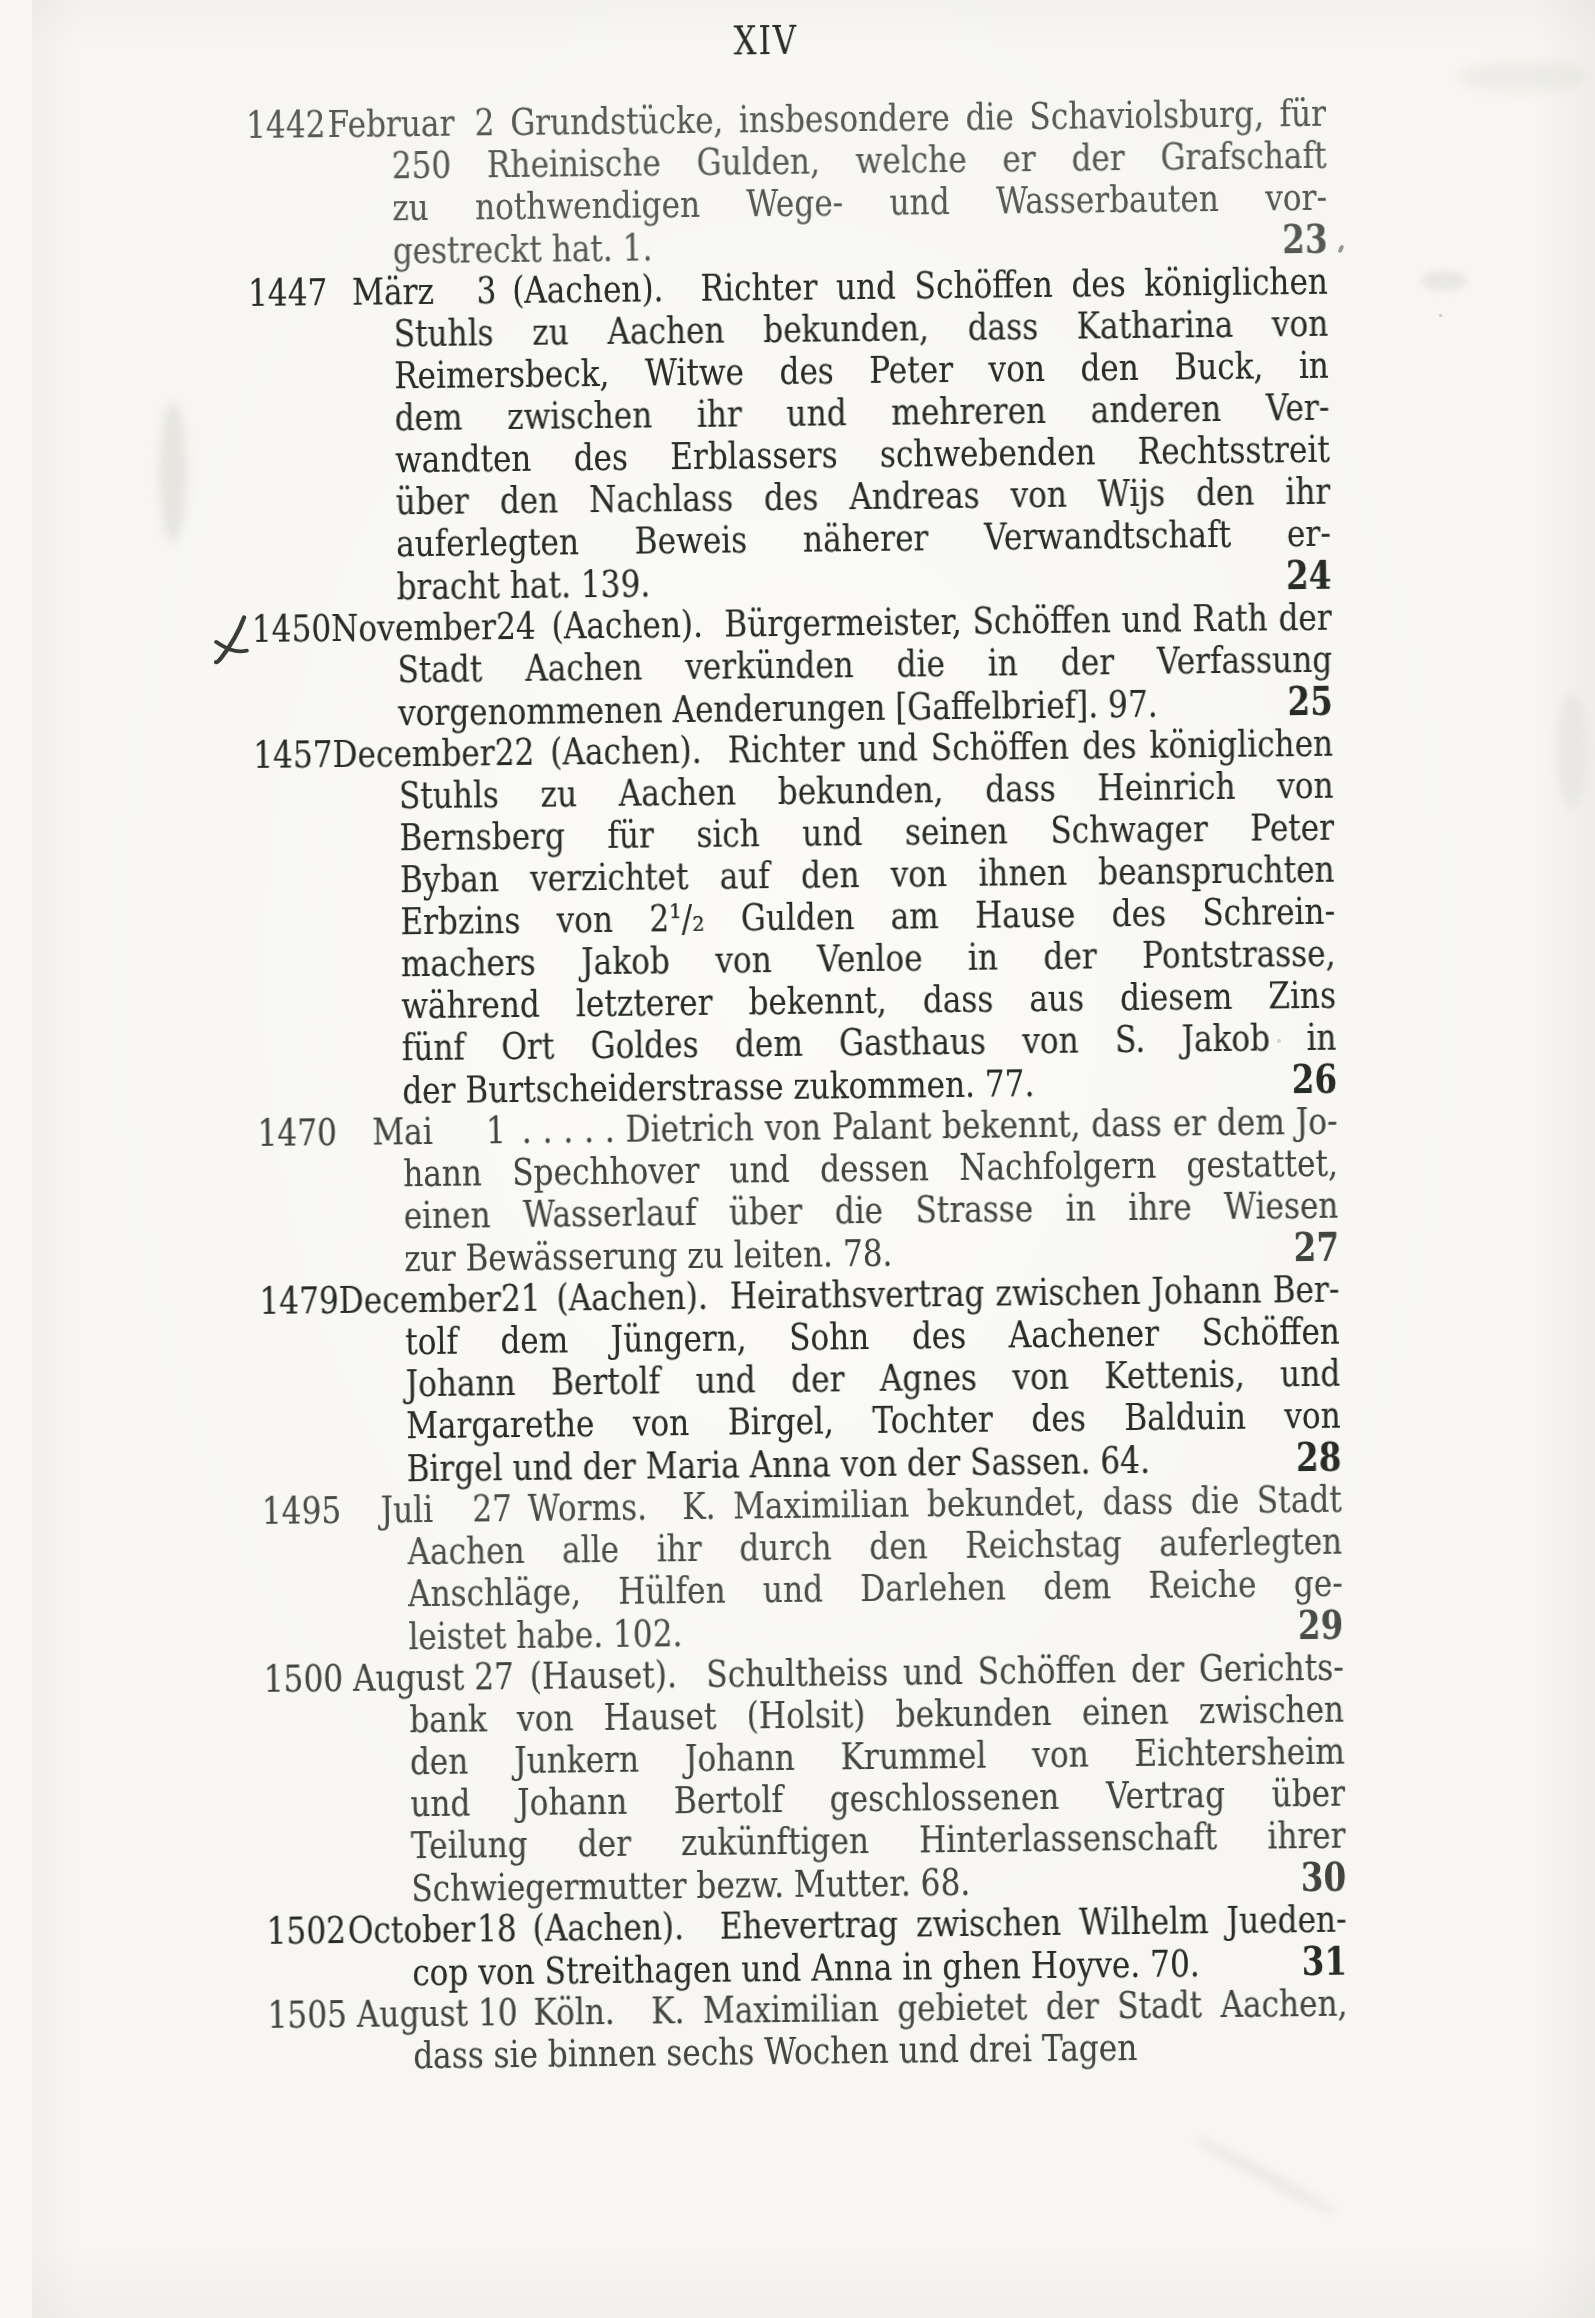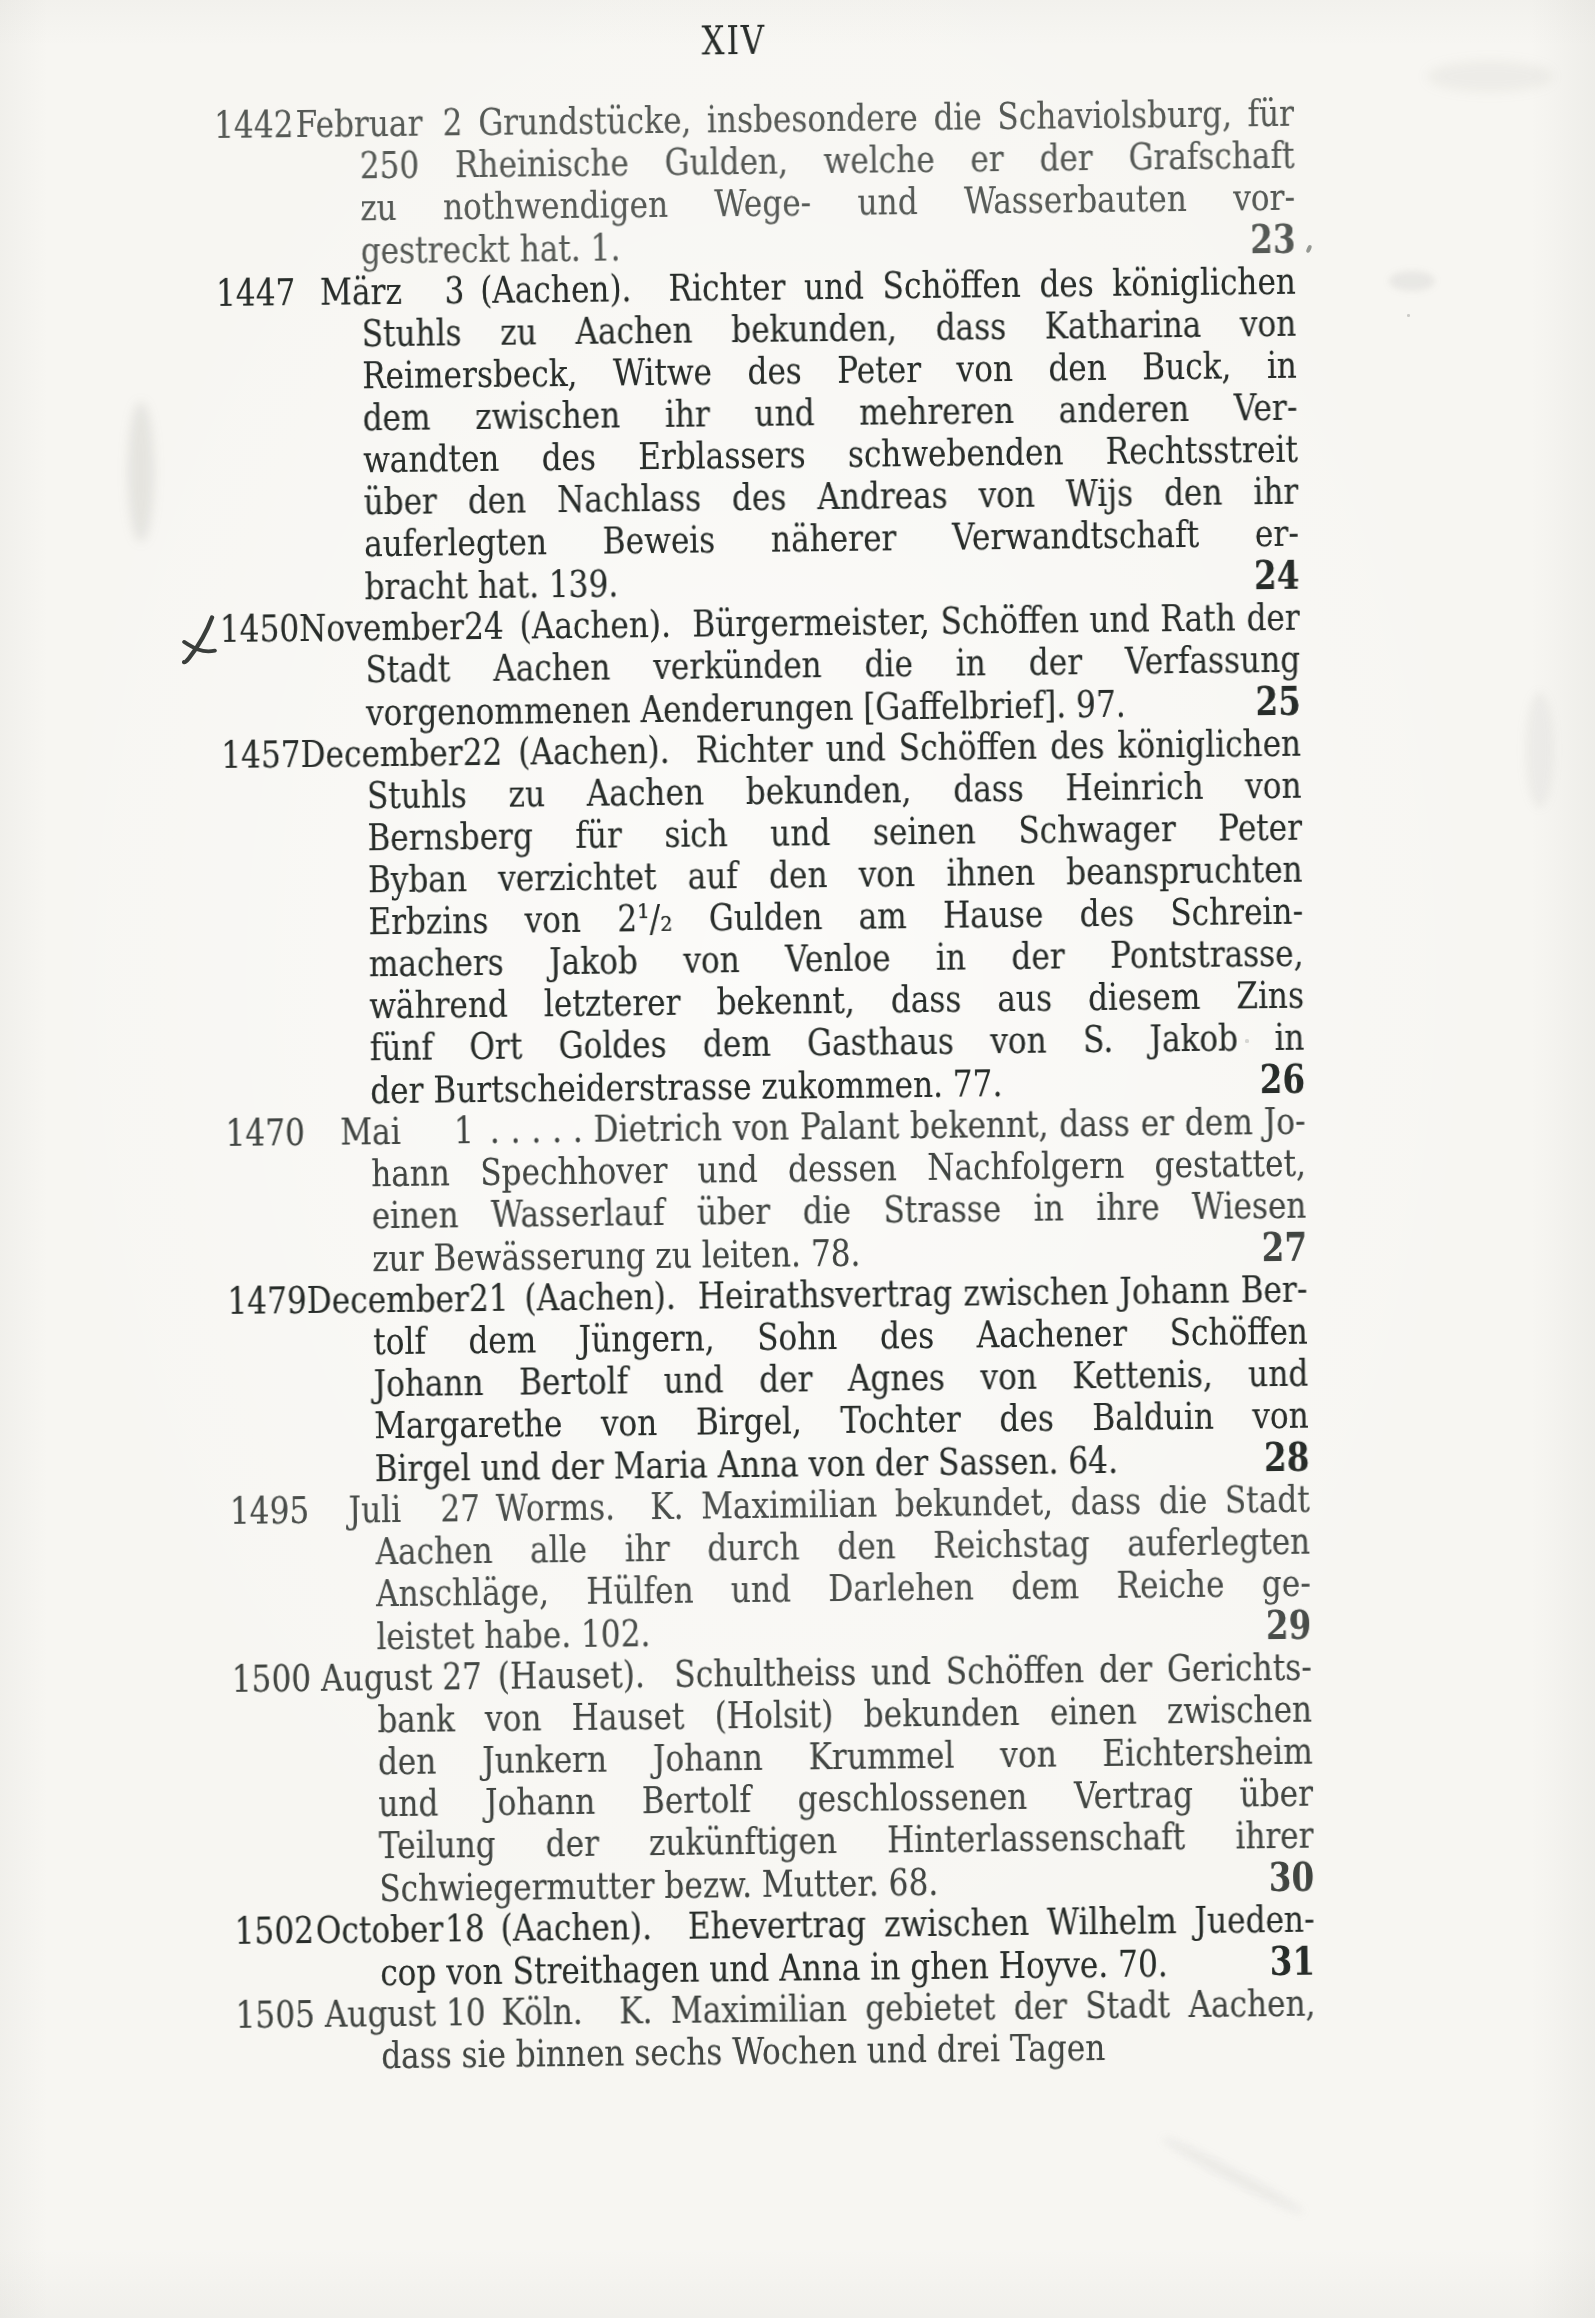--- a/index.html
+++ b/index.html
@@ -8,20 +8,21 @@
     background:#f7f6f2;
     font-family:"DejaVu Serif","Liberation Serif",serif;
   }
   .page{
     position:absolute;inset:0;
     background:
       radial-gradient(ellipse 1065px 1550px at 48% 42%, rgba(255,255,255,.55), rgba(255,255,255,0) 70%),
       linear-gradient(to right, rgba(120,120,112,.05) 0%, rgba(120,120,112,0) 3%, rgba(120,120,112,0) 96%, rgba(120,120,112,.07) 100%),
       linear-gradient(to bottom, rgba(120,120,112,.04) 0%, rgba(120,120,112,0) 2%, rgba(120,120,112,0) 97%, rgba(120,120,112,.05) 100%),
       #f7f6f2;
+    margin-left: 32px;
   }
   .content{
     position:absolute;left:213px;top:25px;width:1317px;
     transform:rotate(-0.65deg) scaleX(0.82);
     transform-origin:0 0;
     color:var(--ink,#272c29);
     font-size:38px;
     filter:blur(0.3px);
     text-shadow:0 0 0.5px rgba(40,45,40,.35);
   }

